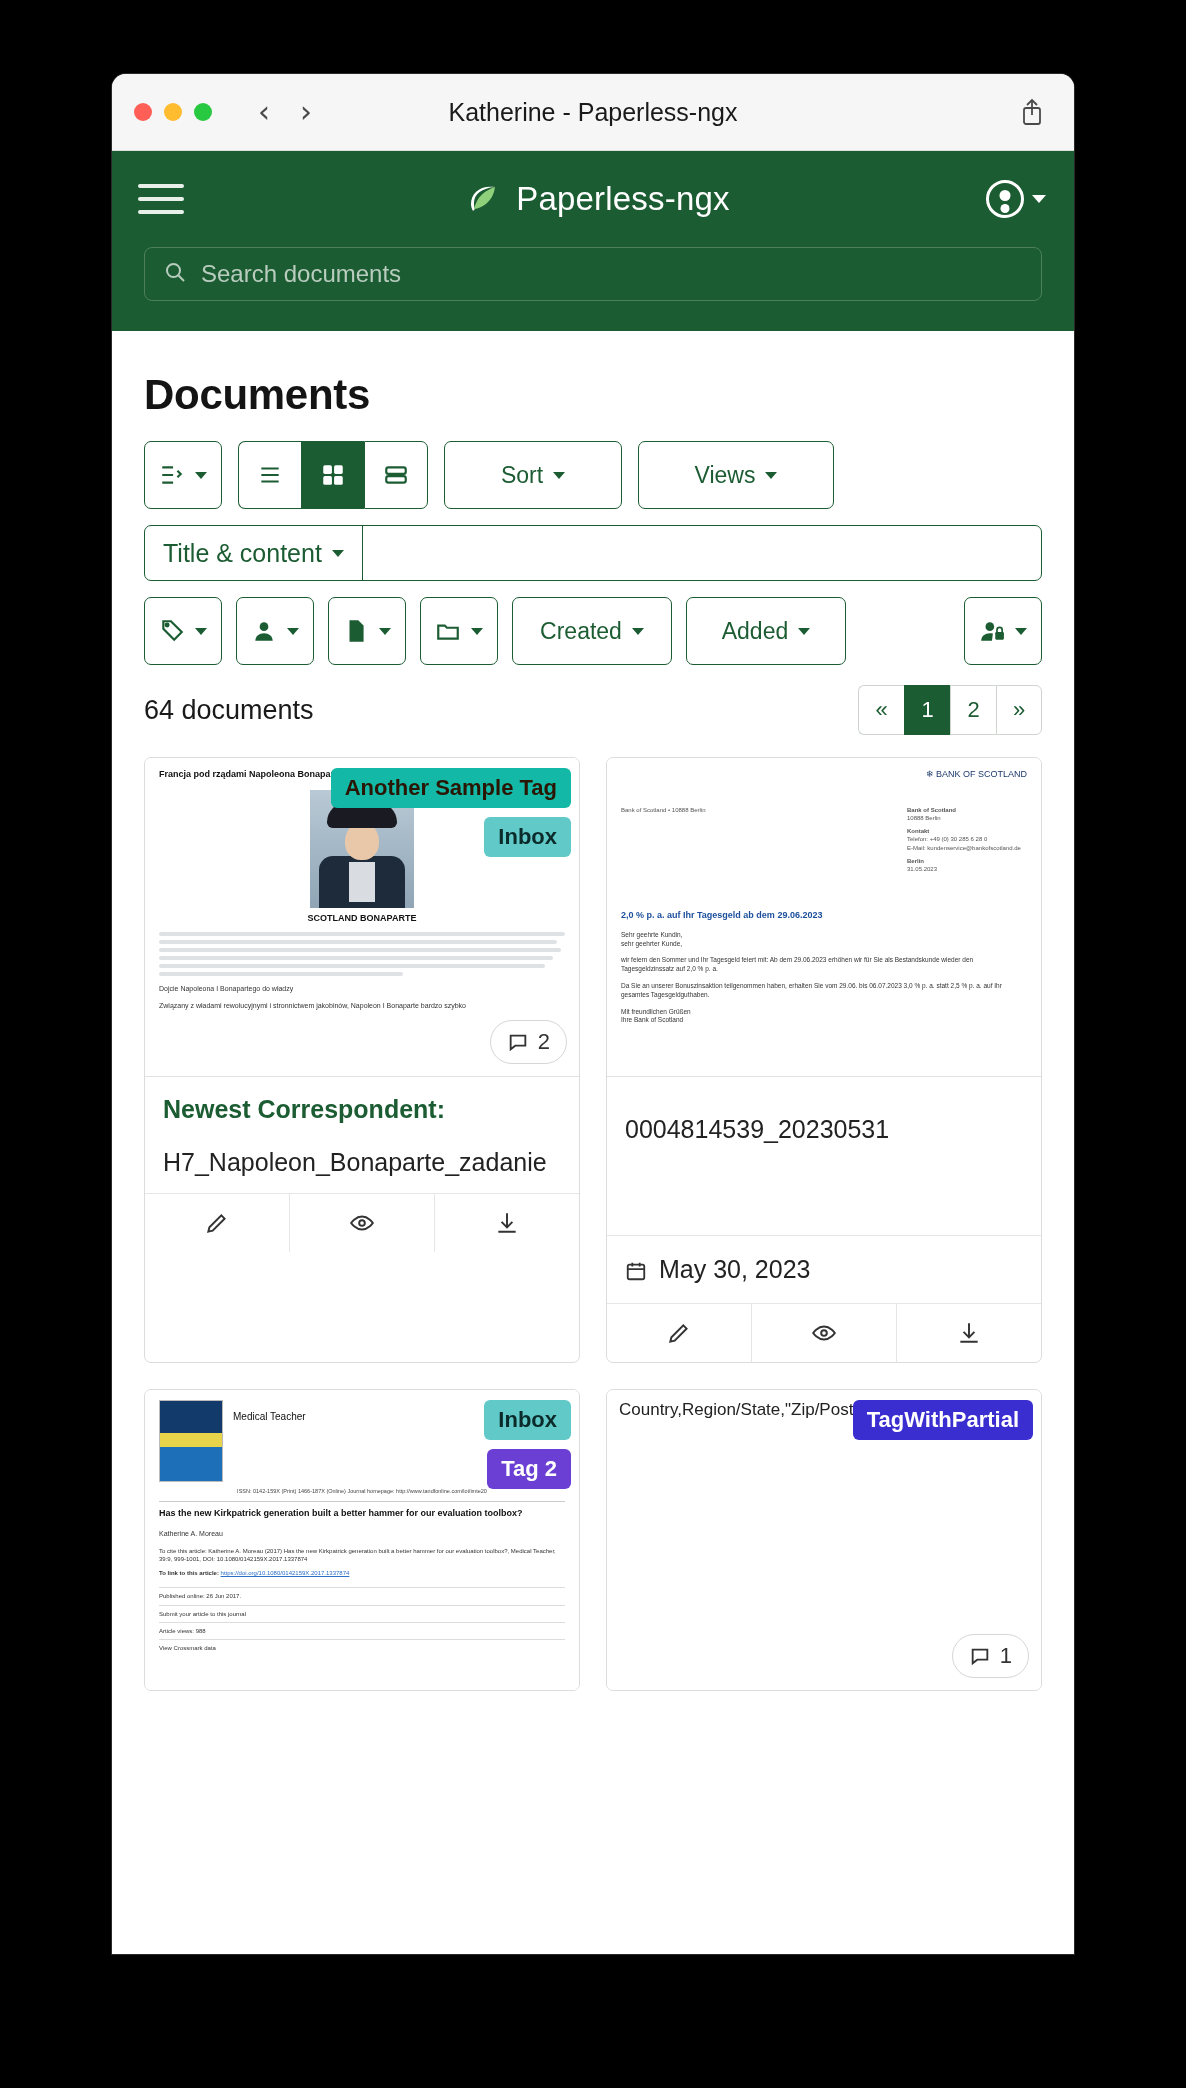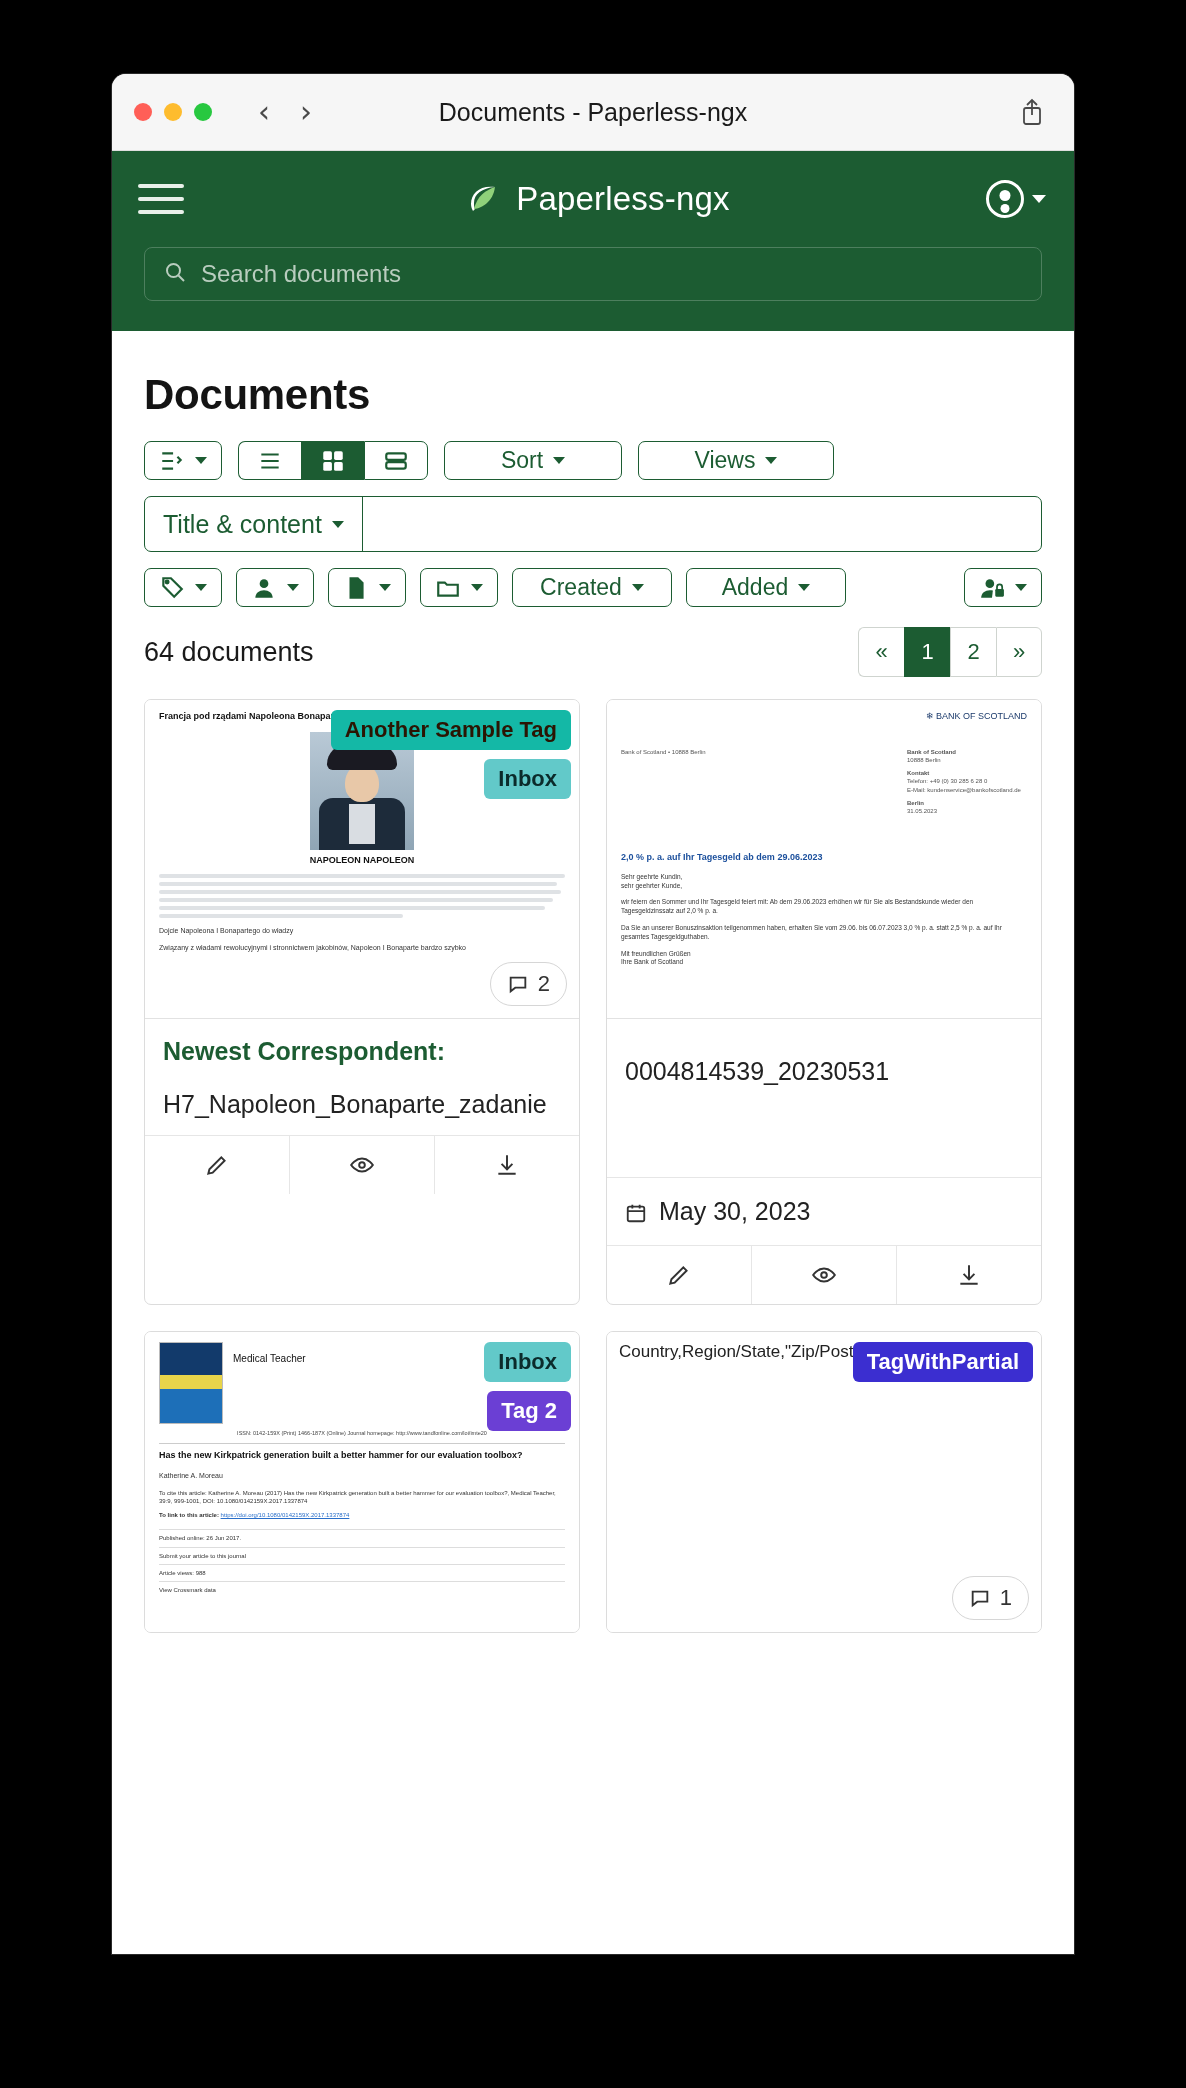--- a/index.html
+++ b/index.html
@@ -178,21 +178,21 @@
     display: flex;
     align-items: center;
     gap: 16px;
     margin-bottom: 16px;
   }
   .btn {
     border: 1px solid #1c5c32;
     color: #1c5c32;
     background: #ffffff;
     border-radius: 7px;
-    height: 39px;
+    height: 68px;
     display: flex;
     align-items: center;
     justify-content: center;
     gap: 10px;
     font-size: 23px;
     padding: 0 18px;
     box-sizing: border-box;
     cursor: pointer;
   }
   .btn.small { padding: 0 14px; }
@@ -426,21 +426,21 @@
     <div class="titlebar">
       <div class="traffic">
         <div class="dot red"></div>
         <div class="dot yellow"></div>
         <div class="dot green"></div>
       </div>
       <div class="navbtns">
         <div class="navbtn">‹</div>
         <div class="navbtn">›</div>
       </div>
-      <div class="title-text">Documents - Paperless-ngx</div>
+      <div class="title-text">Katherine - Paperless-ngx</div>
       <div class="share-icon">
         <svg viewBox="0 0 24 28" width="24" height="28" fill="none" stroke="#4a4a4a" stroke-width="1.8">
           <rect x="4" y="10" width="16" height="16" rx="2"></rect>
           <path d="M12 17V2"></path>
             <path d="M7 7l5-5 5 5"></path>
         </svg>
       </div>
     </div>
 
     <div class="appbar">
@@ -587,21 +587,21 @@
 
         <div class="card">
           <div class="thumb">
             <div class="doc-pg">
               <div class="np-title">Francja pod rządami Napoleona Bonaparte</div>
               <div class="np-photo">
                 <div class="body"></div>
                   <div class="face"></div>
                   <div class="hat"></div>
               </div>
-              <div class="np-name">NAPOLEON NAPOLEON</div>
+              <div class="np-name">SCOTLAND BONAPARTE</div>
               <div class="lines">
                 <div class="ln" style="width:100%"></div>
                   <div class="ln" style="width:98%"></div>
                 <div class="ln" style="width:99%"></div>
                   <div class="ln" style="width:97%"></div>
                 <div class="ln" style="width:95%"></div>
                   <div class="ln" style="width:60%"></div>
               </div>
               <div style="margin-top:8px;font-size:7px">Dojcie Napoleona I Bonapartego do władzy</div>
               <div style="margin-top:7px;font-size:7px">Związany z władami rewolucyjnymi i stronnictwem jakobinów, Napoleon I Bonaparte bardzo szybko</div>

